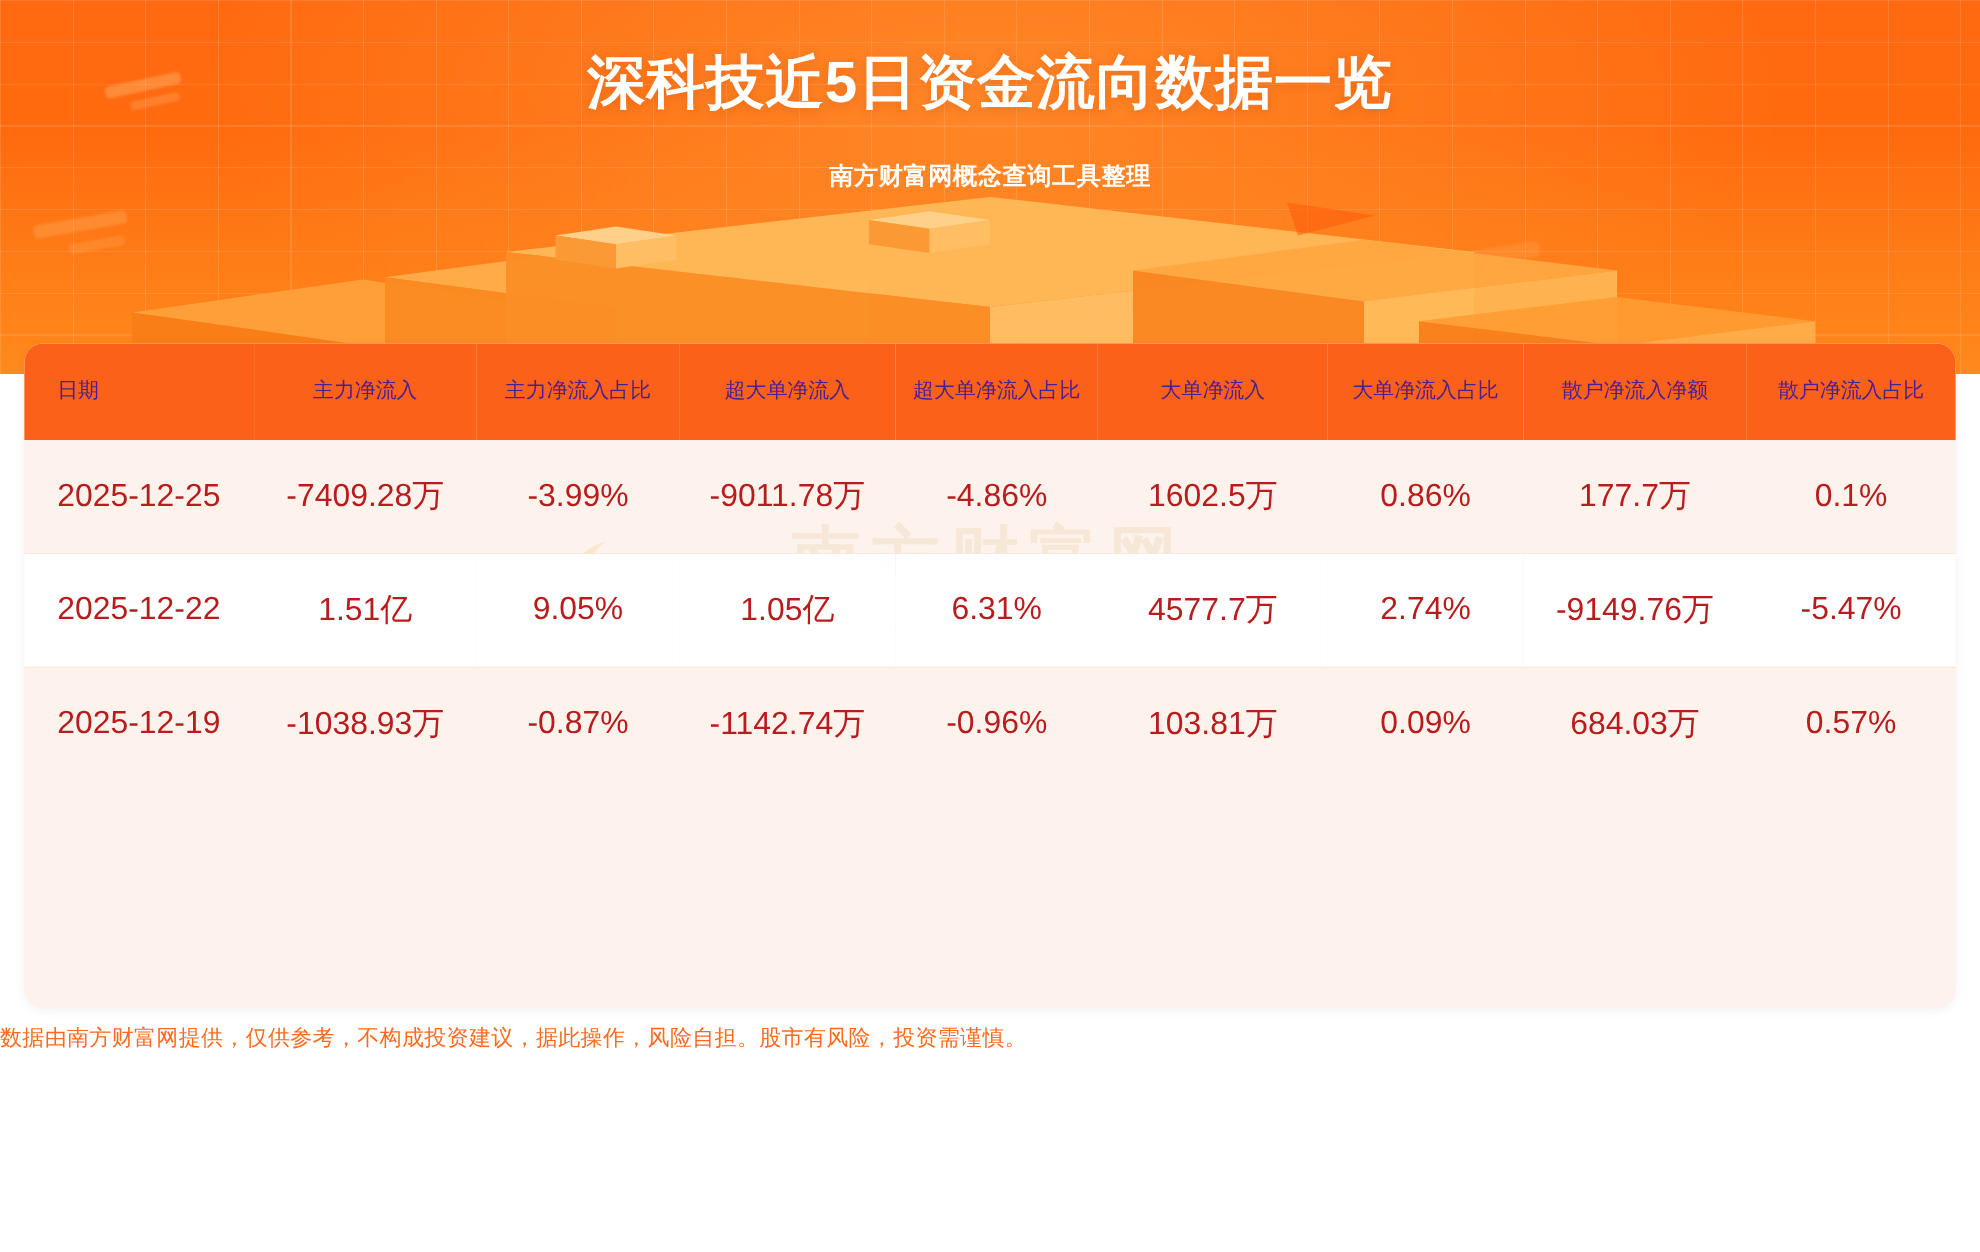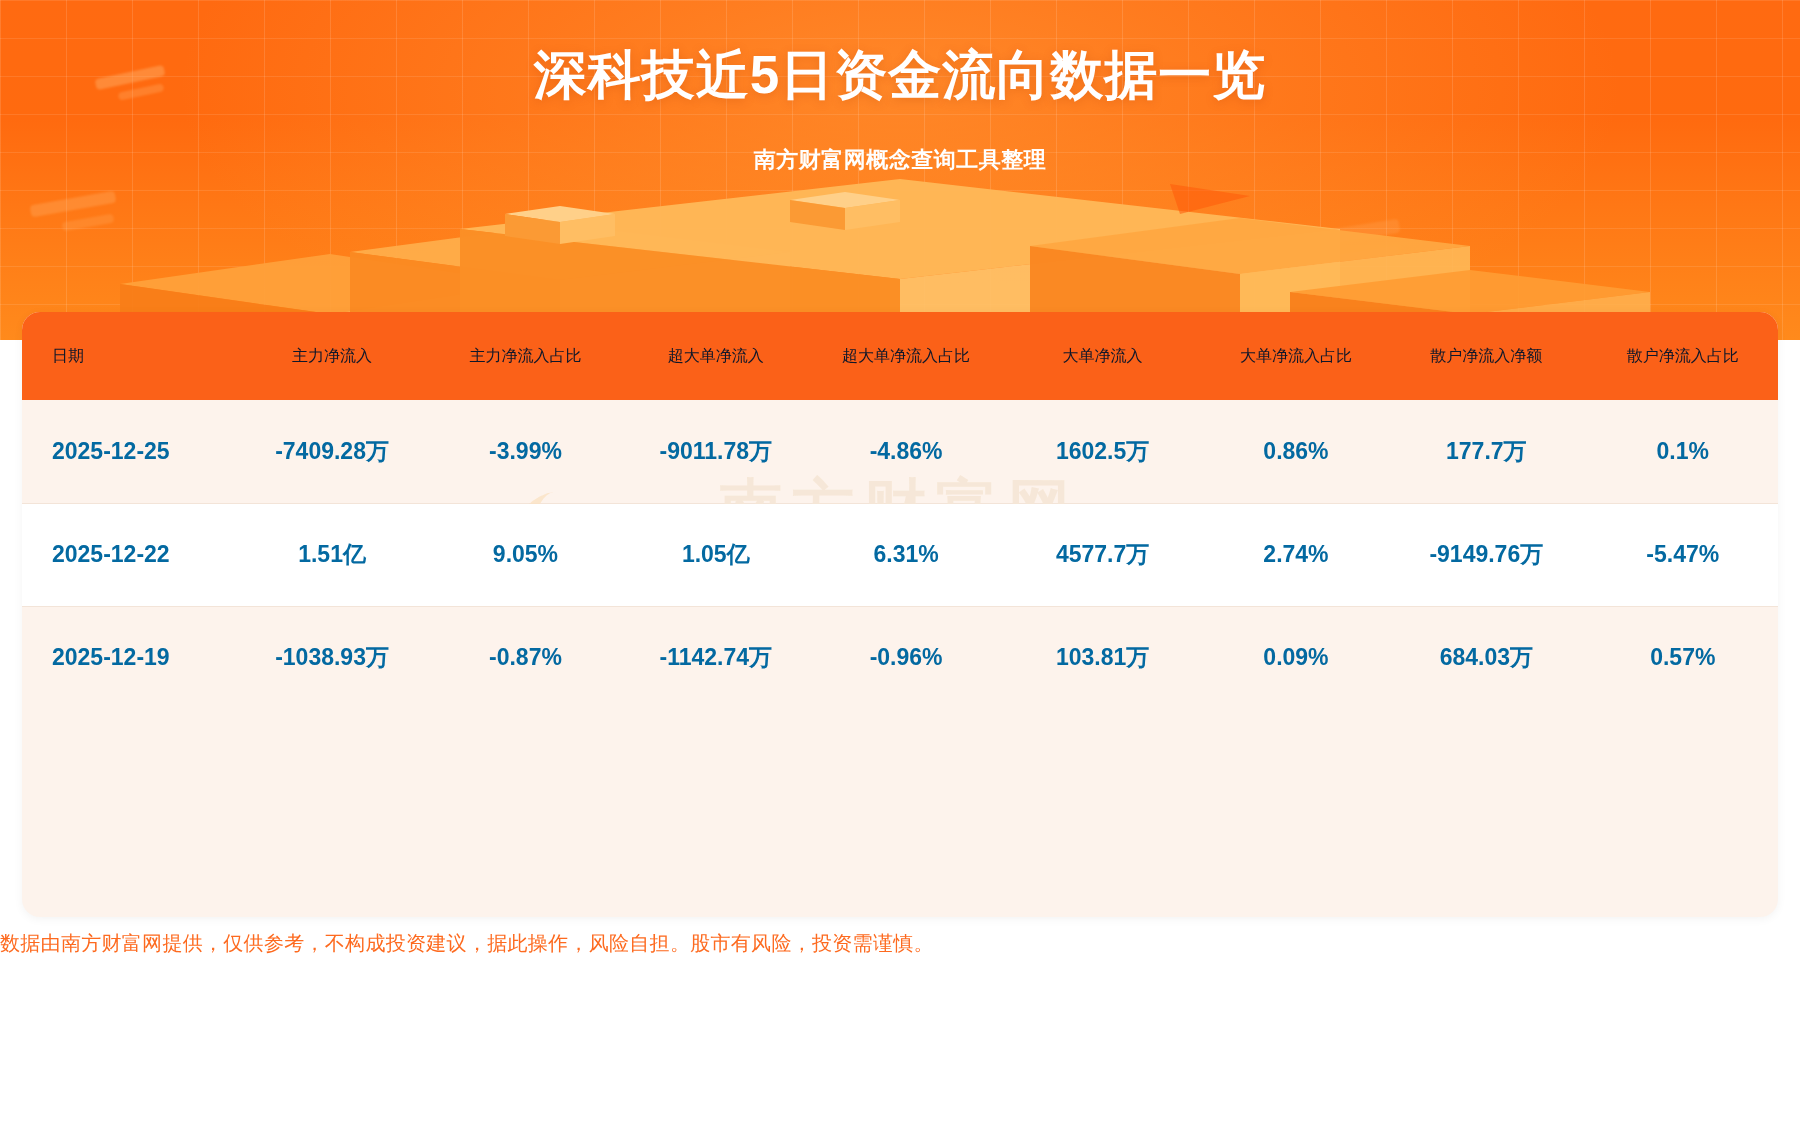--- a/index.html
+++ b/index.html
@@ -58,40 +58,39 @@
     position:absolute; left:22px; top:312px; width:1756px; height:605px;
     background:#fdf3ec;
     border-radius:18px;
     overflow:hidden;
     box-shadow:0 2px 10px rgba(0,0,0,.05);
   }
   table{ width:100%; border-collapse:collapse; table-layout:fixed; }
 
   thead th{
     background:#fb6118;
-    color:#0f172a;
-    font-size:16px;
+    color:#4c1d95;
+    font-size:19px;
     font-weight:normal;
     height:88px;
     vertical-align:middle;
     line-height:1.28;
     padding:4px 6px;
   }
   thead th:first-child{ padding-left:30px; text-align:left;}
 
   tbody td{
-    font-size:23px;
-    color:#0369a1;
+    font-size:29px;
+    color:#b91c1c;
     height:103px;
     text-align:center;
     vertical-align:middle;
     padding:4px 6px;
     position:relative;
     z-index:2;
-    font-weight:bold;
   }
   tbody td:first-child{ padding-left:30px; text-align:left;}
   tbody tr.odd  td{ background:transparent; }
   tbody tr.even td{ background:#ffffff; }
   tbody tr td{ border-bottom:1px solid #f3e4d8; }
   tbody tr:last-child td{ border-bottom:none; }
 
   
   col.c0{width:170px}
   col.c1{width:165px}

